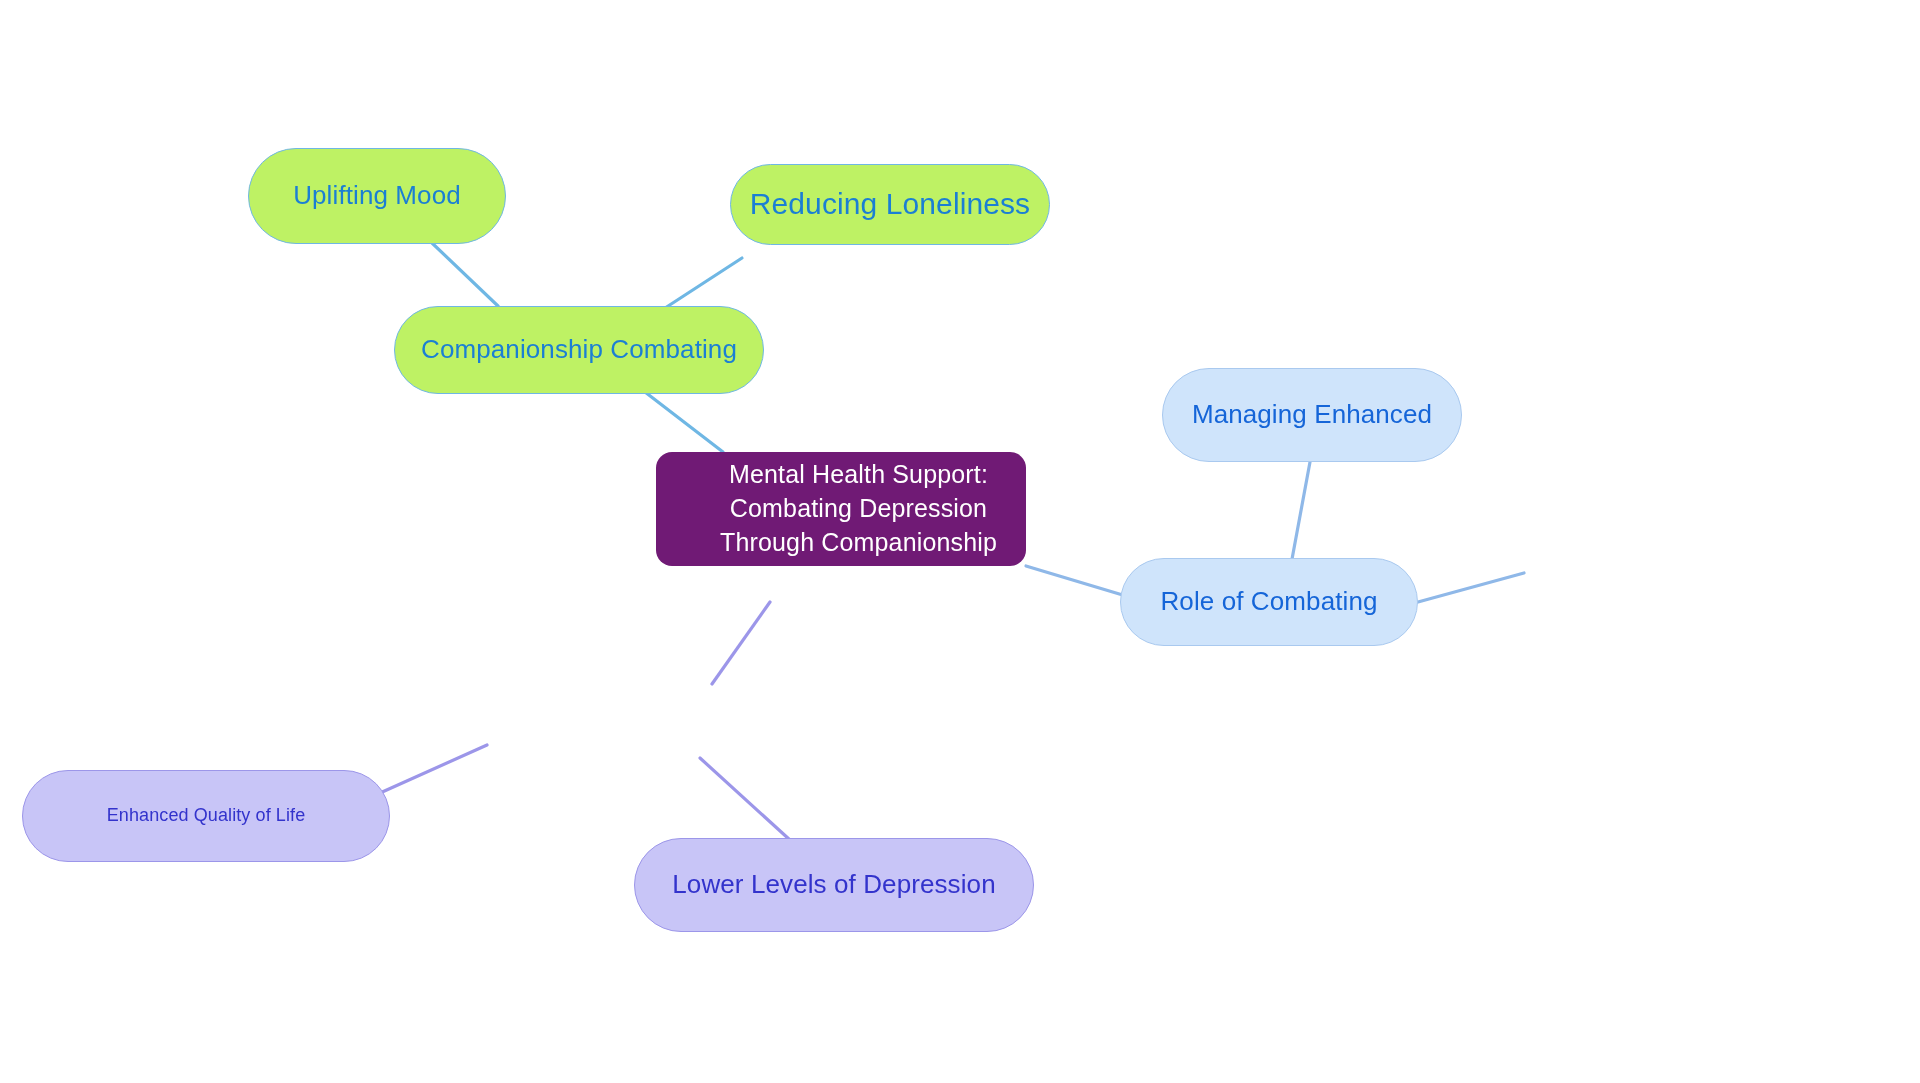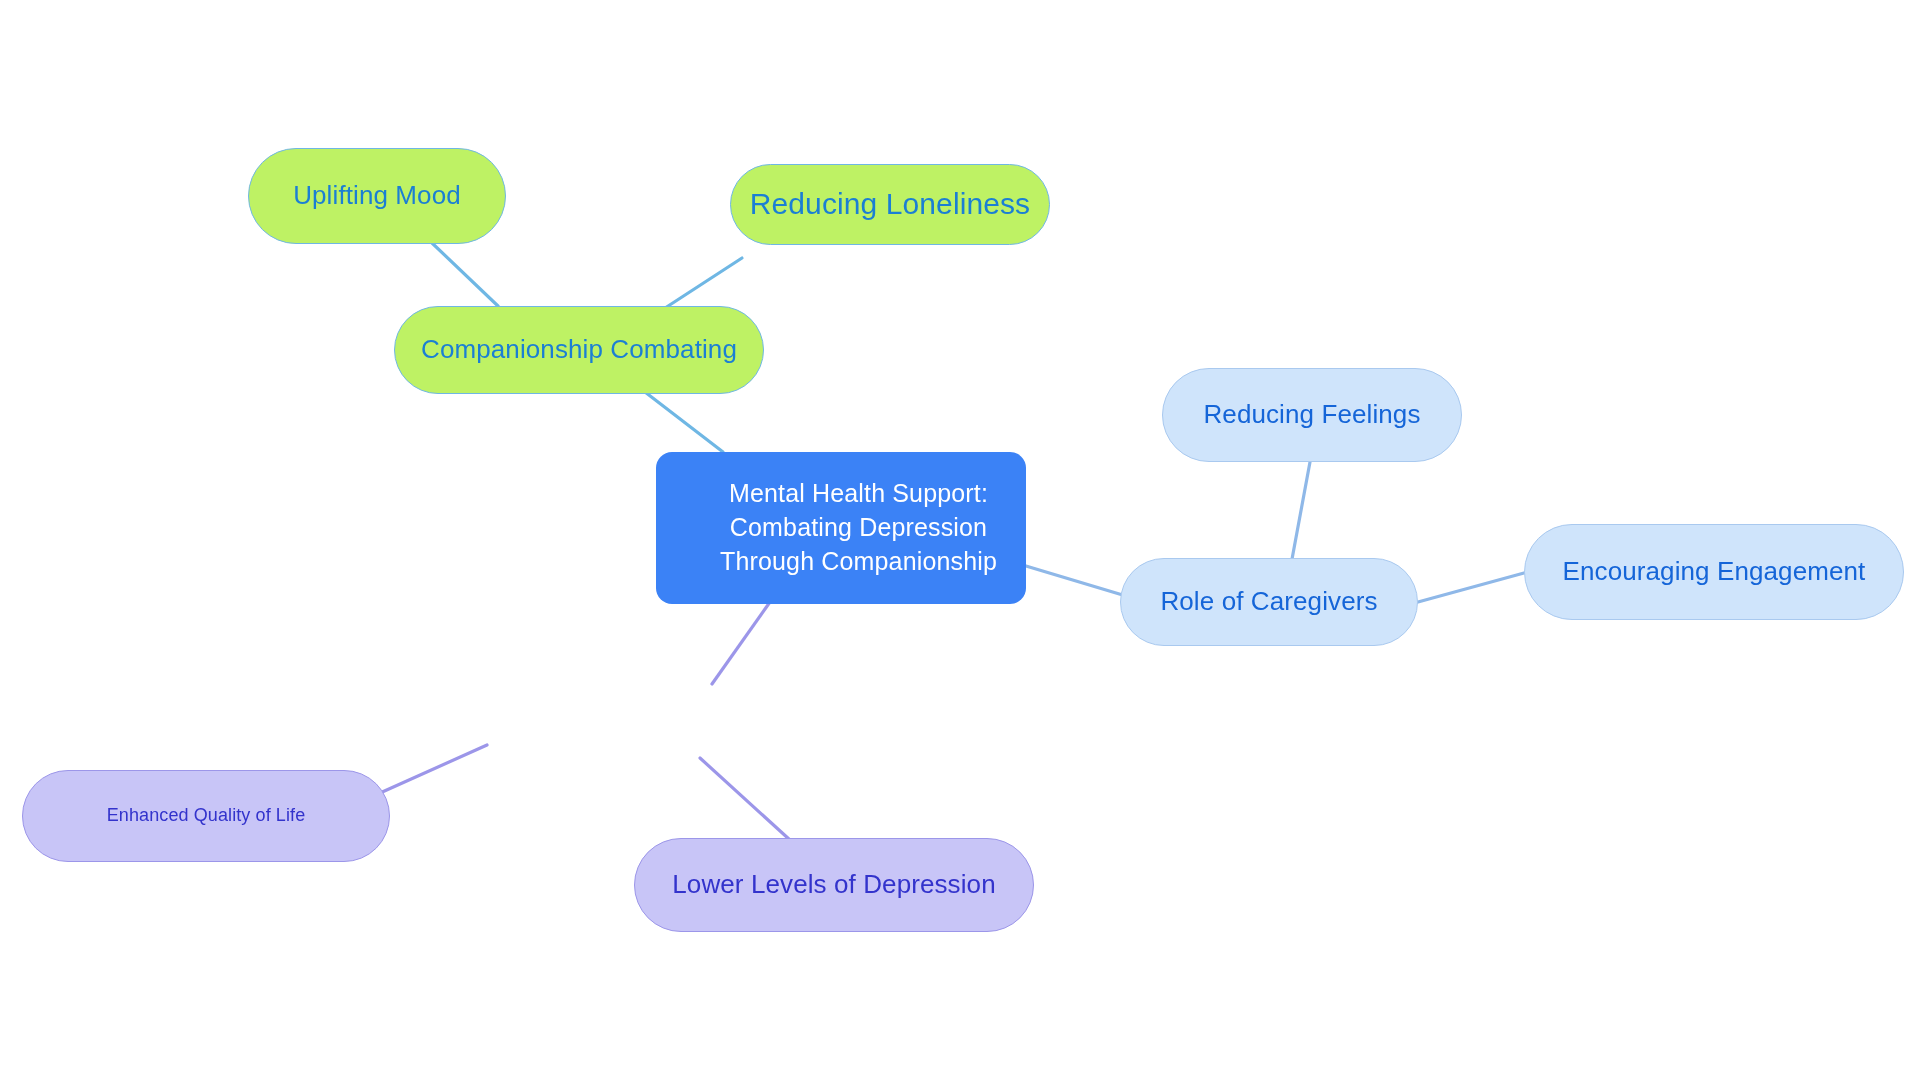--- a/index.html
+++ b/index.html
@@ -85,49 +85,46 @@
 
     <path d="M 1418 602 L 1524 573" stroke="#8FB8E8" stroke-width="3.2" fill="none" stroke-linecap="round"></path>
 
     <path d="M 770 602 L 712 684" stroke="#9C96E9" stroke-width="3.2" fill="none" stroke-linecap="round"></path>
 
     <path d="M 487 745 L 380 793" stroke="#9C96E9" stroke-width="3.2" fill="none" stroke-linecap="round"></path>
 
     <path d="M 700 758 L 790 840" stroke="#9C96E9" stroke-width="3.2" fill="none" stroke-linecap="round"></path>
   </svg>
 
-  <div class="node node-root" style="left:656px; top:452px; width:370px; height:152px; background:#3b82f6;padding-left:35px;">
+  <div class="node node-root" style="left:656px; top:452px; width:370px; height:114px; background:#701a75;padding-left:35px;">
     <span>Mental Health Support:
 Combating Depression
 Through Companionship</span>
   </div>
 
   <div class="node node-blue-mid" style="left:394px; top:306px; width:370px; height:88px; font-size:26px;">
     <span>Companionship Combating</span>
   </div>
 
   <div class="node node-blue-mid" style="left:248px; top:148px; width:258px; height:96px; font-size:26px;">
     <span>Uplifting Mood</span>
   </div>
 
   <div class="node node-blue-mid" style="left:730px; top:164px; width:320px; height:81px; font-size:30px;">
     <span>Reducing Loneliness</span>
   </div>
 
   <div class="node node-blue-light" style="left:1120px; top:558px; width:298px; height:88px; font-size:26px;">
-    <span>Role of Caregivers</span>
+    <span>Role of Combating</span>
   </div>
 
   <div class="node node-blue-light" style="left:1162px; top:368px; width:300px; height:94px; font-size:26px;">
-    <span>Reducing Feelings</span>
+    <span>Managing Enhanced</span>
   </div>
 
-  <div class="node node-blue-light" style="left:1524px; top:524px; width:380px; height:96px; font-size:26px;">
-    <span>Encouraging Engagement</span>
-  </div>
 
 
   <div class="node node-purple" style="left:22px; top:770px; width:368px; height:92px; font-size:18px;">
     <span>Enhanced Quality of Life</span>
   </div>
 
   <div class="node node-purple" style="left:634px; top:838px; width:400px; height:94px; font-size:26px;">
     <span>Lower Levels of Depression</span>
   </div>
 

